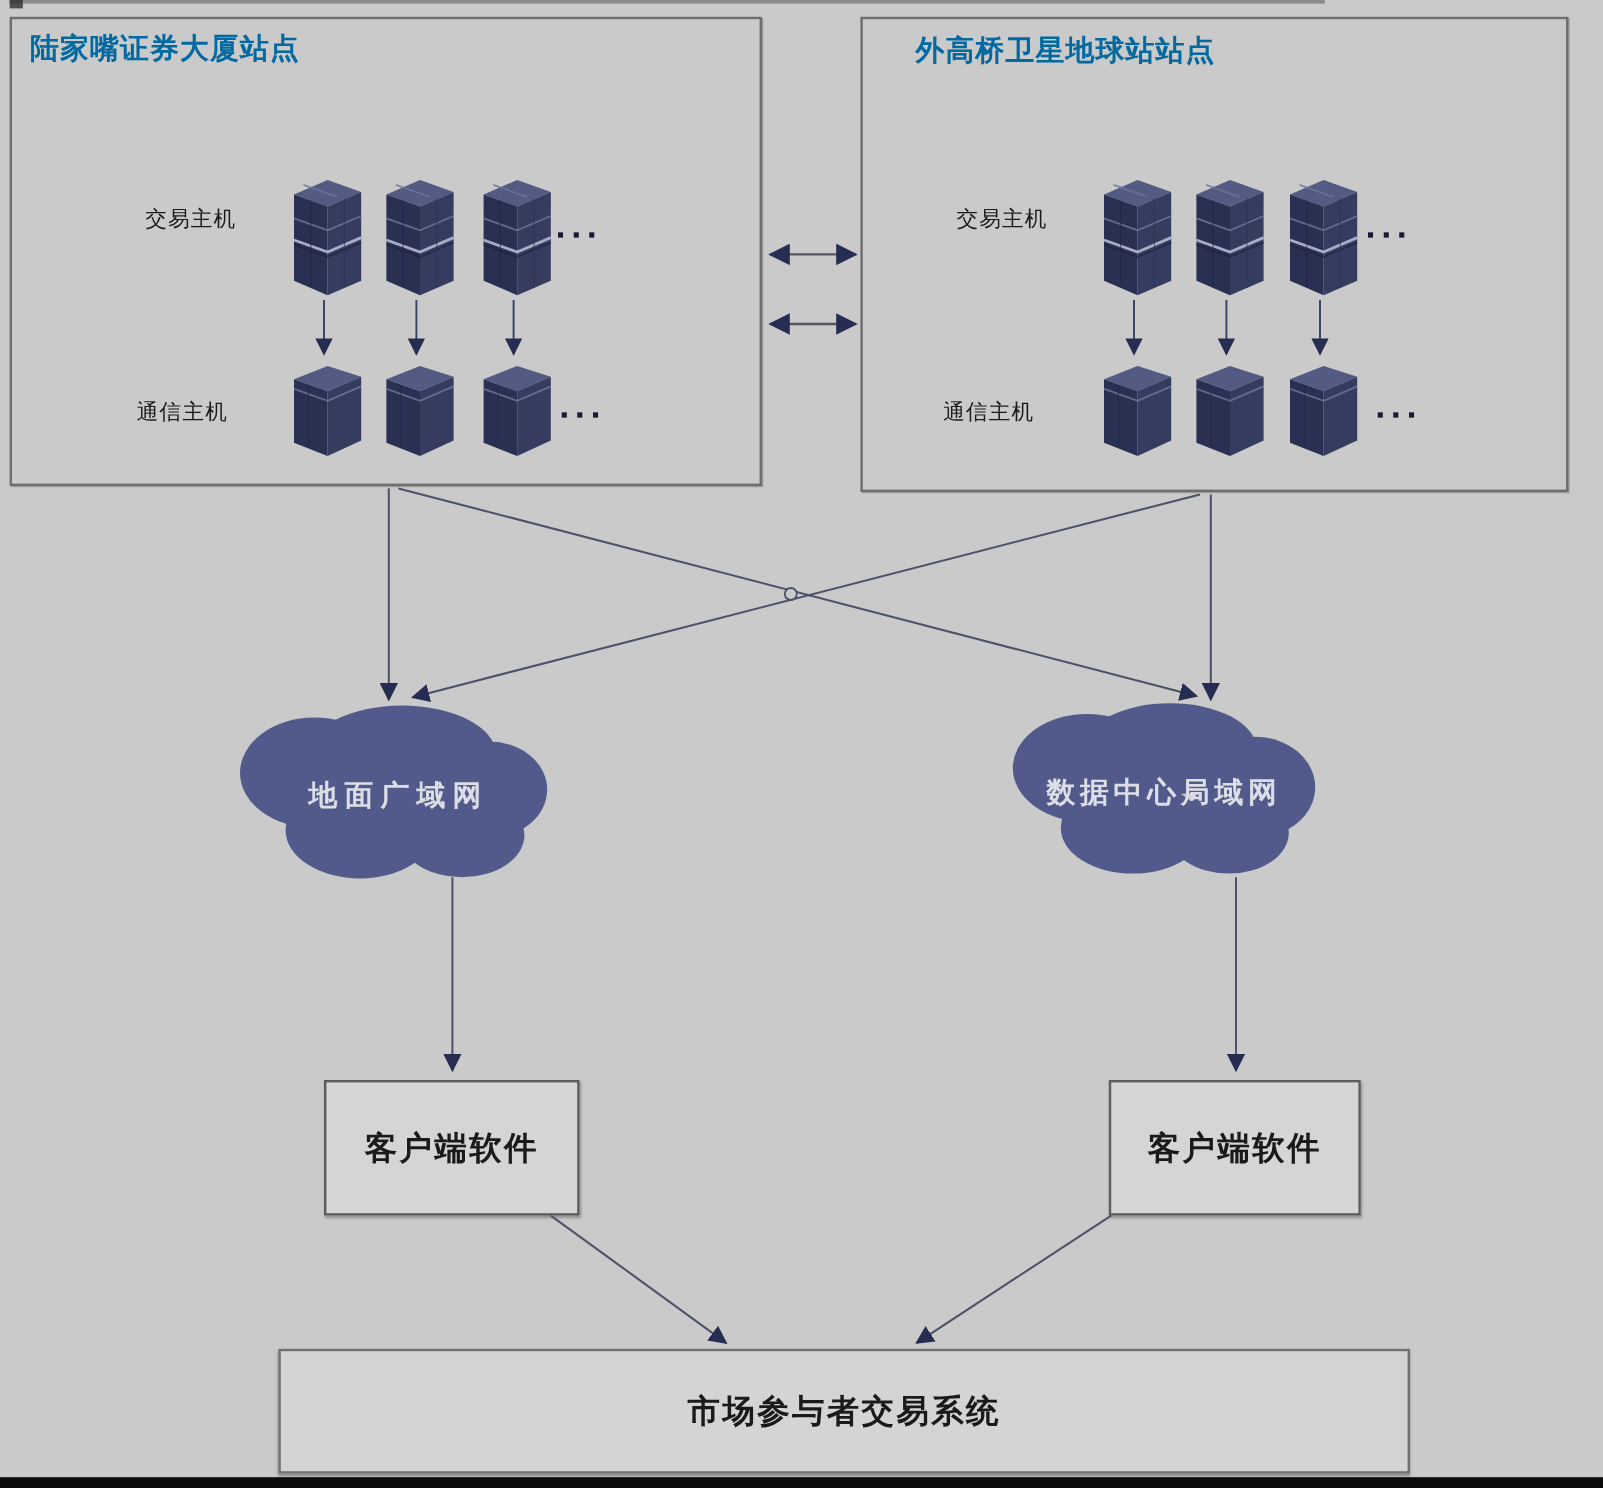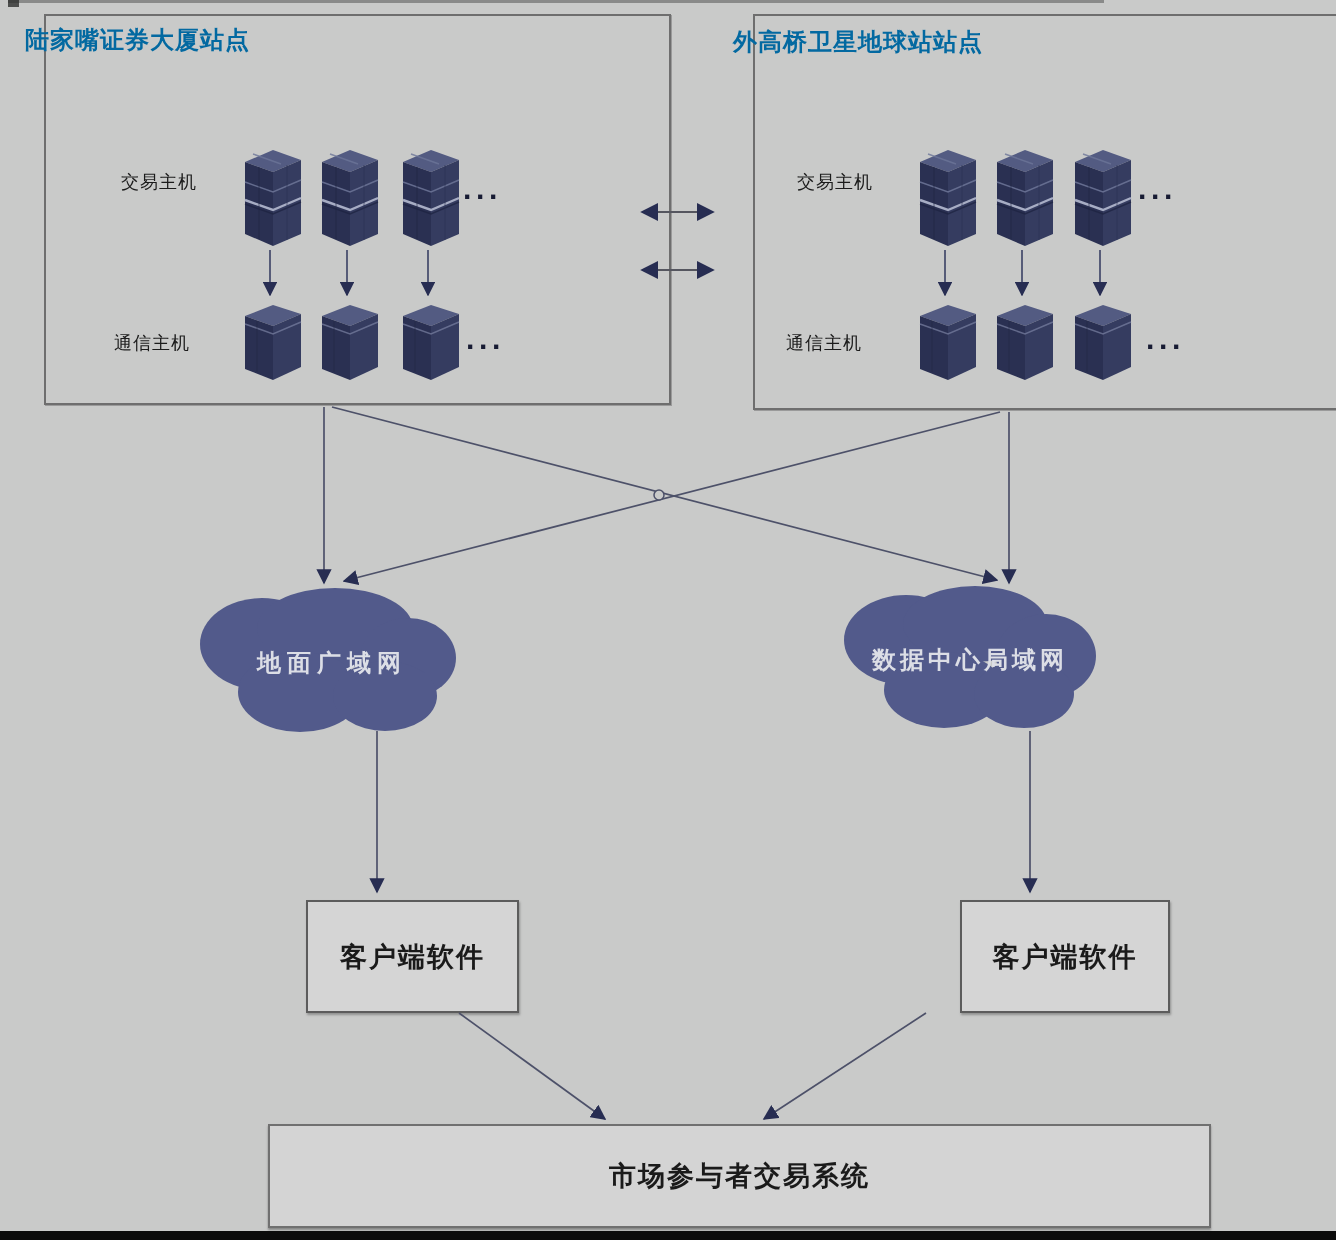--- a/index.html
+++ b/index.html
@@ -4,21 +4,21 @@
 <style>
   html,body{margin:0;padding:0;}
   body{
     width:1336px;height:1240px;
     background:#c9cac9;
     font-family:"Liberation Sans", sans-serif;
     position:relative;overflow:hidden;
     color:#1b1b1b;
   }
   .stage{position:absolute;inset:0;}
-  .box{position:absolute;box-sizing:border-box;border:2px solid #6a6a6a;margin-left:36px;}
+  .box{position:absolute;box-sizing:border-box;border:2px solid #6a6a6a;}
   .site-box{background:transparent;border-color:#6e6e6e;box-shadow:1px 1px 0 #9a9a9a;}
   .site-title{position:absolute;font-size:24px;font-weight:bold;letter-spacing:1px;color:#0369a1;white-space:nowrap;}
   .row-label{position:absolute;font-size:18px;font-weight:normal;letter-spacing:1px;color:#1b1b1b;white-space:nowrap;}
   .ellipsis{position:absolute;font-size:30px;font-weight:bold;letter-spacing:3px;color:#171b33;line-height:10px;white-space:nowrap;}
   .client-box{background:#d5d5d5;border:2px solid #5c5c5c;display:flex;align-items:center;justify-content:center;box-shadow:1px 2px 2px rgba(90,90,90,.5);}
   .client-box .lbl{font-size:27px;font-weight:bold;letter-spacing:2px;color:#1a1a1a;}
   .system-box{background:#d4d4d4;border:2px solid #707070;display:flex;align-items:center;justify-content:center;box-shadow:0 2px 2px rgba(80,80,80,.55);}
   .system-box .lbl{font-size:27px;font-weight:bold;letter-spacing:2px;color:#1a1a1a;}
   svg.overlay{position:absolute;left:0;top:0;pointer-events:none;}
   .cloud-label{font-size:24px;font-weight:bold;fill:#dcdee6;}
@@ -35,21 +35,21 @@
   <div class="edge-notch-top"></div>
 
   <div class="box site-box" style="left:8px;top:14px;width:627px;height:391px;"></div>
   <div class="site-title" style="left:25px;top:24px;">陆家嘴证券大厦站点</div>
   <div class="row-label" style="left:121px;top:170px;">交易主机</div>
   <div class="row-label" style="left:114px;top:331px;">通信主机</div>
   <div class="ellipsis" style="left:463px;top:192px;">···</div>
   <div class="ellipsis" style="left:466px;top:342px;">···</div>
 
   <div class="box site-box" style="left:717px;top:14px;width:590px;height:396px;"></div>
-  <div class="site-title" style="left:733px;top:26px;">外高桥卫星地球站站点</div>
+  <div class="site-title" style="left:763px;top:26px;">外高桥卫星地球站站点</div>
   <div class="row-label" style="left:797px;top:170px;">交易主机</div>
   <div class="row-label" style="left:786px;top:331px;">通信主机</div>
   <div class="ellipsis" style="left:1138px;top:192px;">···</div>
   <div class="ellipsis" style="left:1146px;top:342px;">···</div>
 
   <div class="box client-box" style="left:270px;top:900px;width:213px;height:113px;">
     <span class="lbl">客户端软件</span>
   </div>
   <div class="box client-box" style="left:924px;top:900px;width:210px;height:113px;">
     <span class="lbl">客户端软件</span>

